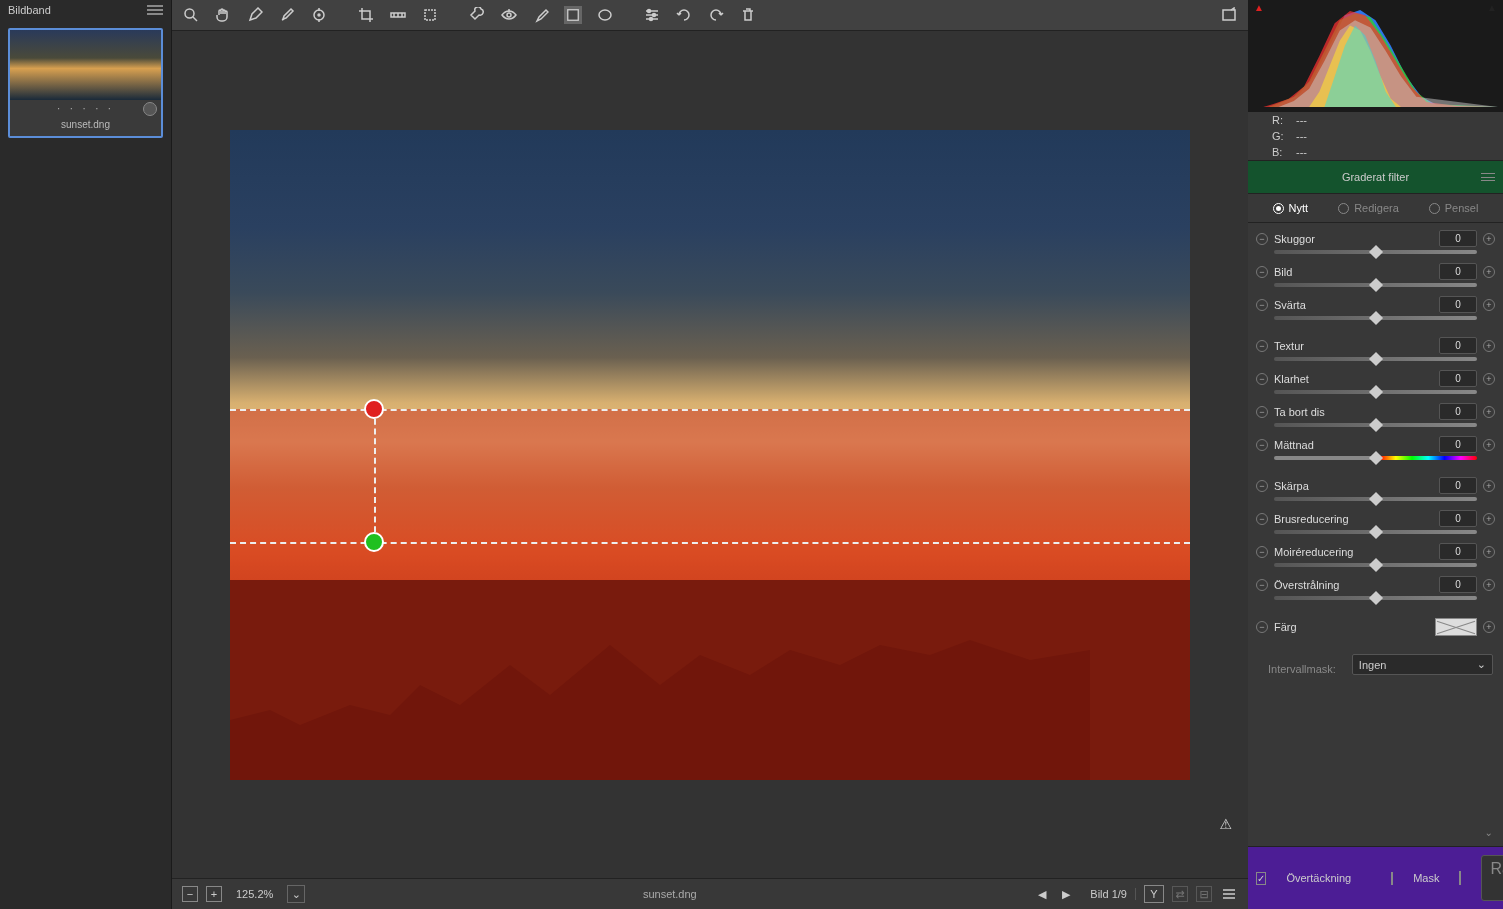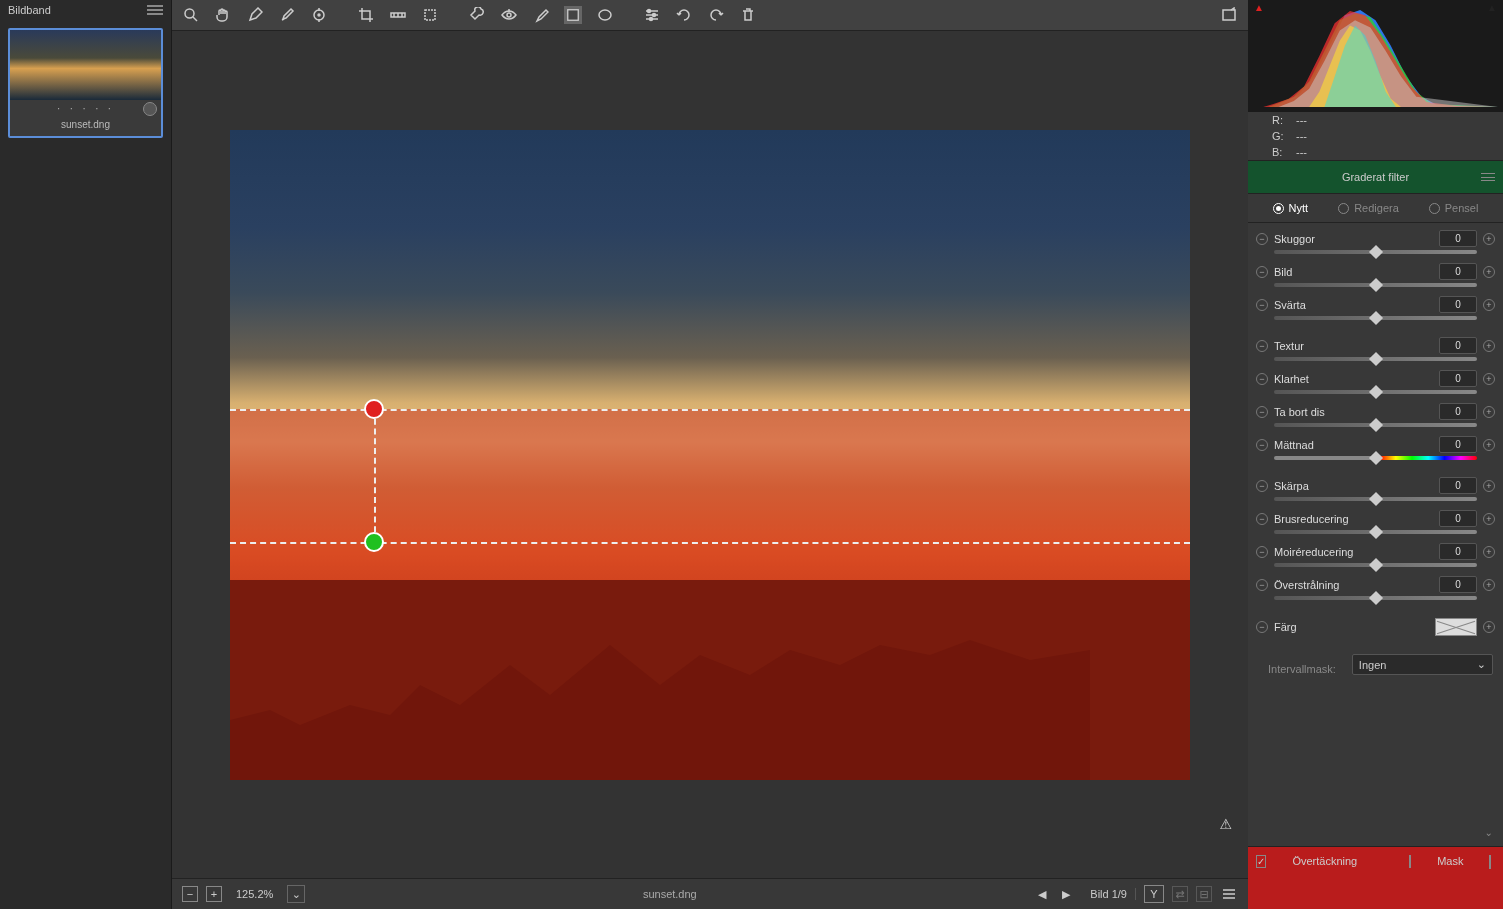--- a/index.html
+++ b/index.html
@@ -71,21 +71,21 @@
 .slider-gap{height:8px}
 .color-row{display:flex;align-items:center;padding:8px;gap:6px}
 .color-swatch{width:42px;height:18px;background:#ddd;border:1px solid #888;position:relative;cursor:pointer}
 .color-swatch::before,.color-swatch::after{content:'';position:absolute;background:#888}
 .color-swatch::before{width:100%;height:1px;top:50%;transform:rotate(18deg)}
 .color-swatch::after{width:100%;height:1px;top:50%;transform:rotate(-18deg)}
 .mask-row{display:flex;align-items:flex-end;padding:10px 10px 10px 20px;gap:16px}
 .mask-label{color:#888}
 .mask-dd{flex:1;background:#2a2a2a;border:1px solid #555;padding:3px 6px;border-radius:2px;color:#ccc;display:flex;justify-content:space-between;align-items:center;cursor:pointer}
 .right-flex{flex:1}
-.right-bottom{display:flex;align-items:flex-start;padding:8px;gap:26px;border-top:1px solid #222;background:#b91c1c}
+.right-bottom{display:flex;align-items:center;padding:8px;gap:20px;border-top:1px solid #222;background:#4c1d95}
 .cb{width:13px;height:13px;border:1px solid #888;display:flex;align-items:center;justify-content:center;cursor:pointer}
 .cb.checked::after{content:'✓';font-size:10px;color:#ccc}
 .cb-label{color:#ccc;font-size:11px}
 .mask-sw{width:18px;height:14px;background:#fff;border:1px solid #888;cursor:pointer}
 .btn-small{padding:4px 8px;border:1px solid #555;border-radius:3px;background:#333;color:#888;cursor:pointer;font-size:16px}
 .footer{display:flex;align-items:center;padding:14px 18px;gap:12px;background:#2a2a2a;border-top:1px solid #1a1a1a}
 .footer-btn{padding:7px 14px;border:1px solid #888;border-radius:14px;background:transparent;color:#ccc;cursor:pointer;font-size:12px}
 .footer-btn.primary{border-color:#ccc}
 .footer-spacer{flex:1}
 .footer-info{color:#aaa;font-size:11px;border-bottom:1px dotted #777;cursor:pointer}

